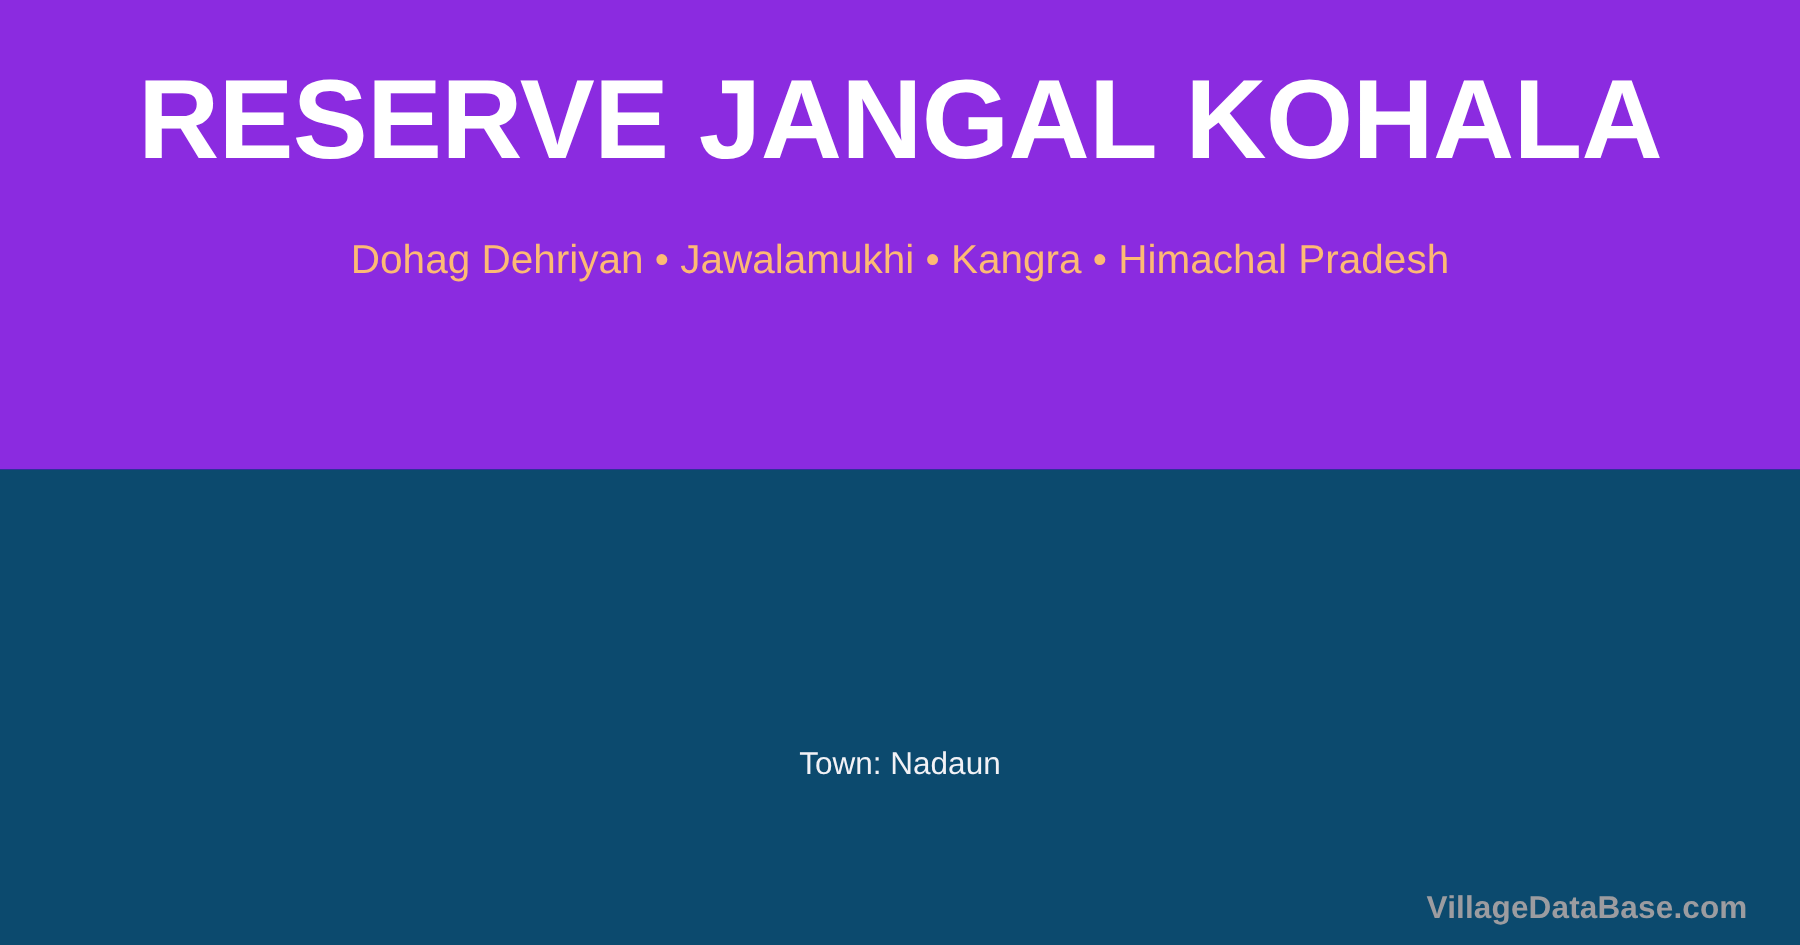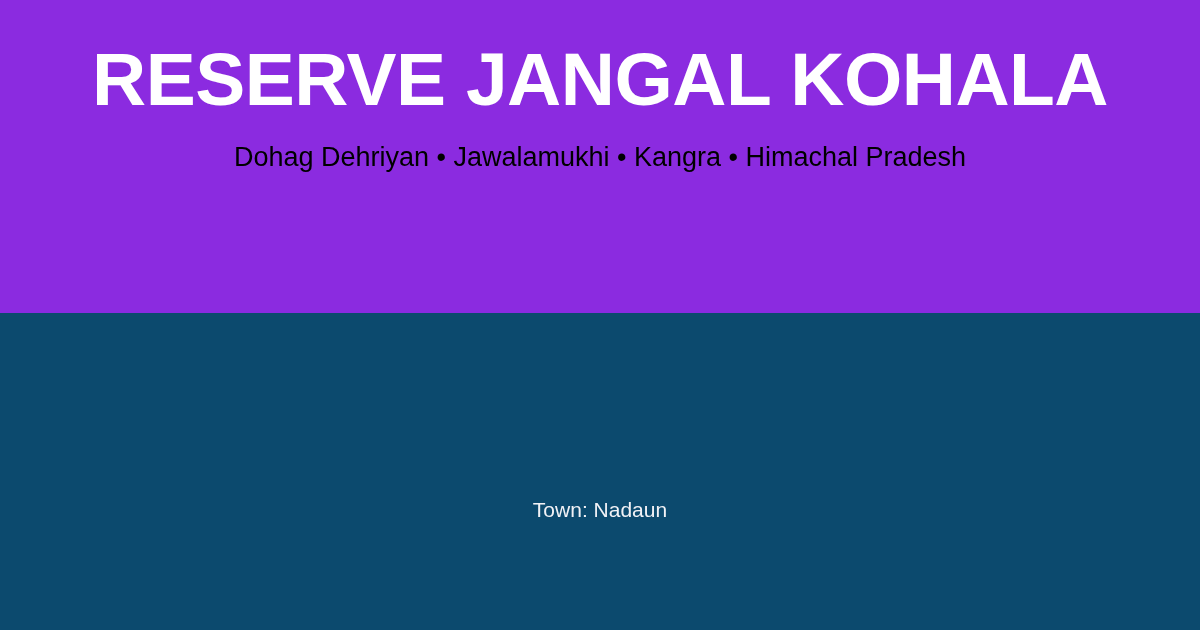--- a/index.html
+++ b/index.html
@@ -34,28 +34,28 @@
     padding-bottom: 96px;
   }
   .banner-title {
     font-family: "Liberation Sans", sans-serif;
     font-size: 75px;
     font-weight: 700;
     color: #FFFFFF;
     letter-spacing: -0.5px;
     line-height: 1.0;
     text-align: center;
-    margin: 0;
+    margin: 16px;
     white-space: nowrap;
   }
   .banner-subtitle {
     font-family: "Liberation Sans", sans-serif;
     font-size: 27px;
     font-weight: 400;
-    color: #000000;
+    color: #fdba74;
     line-height: 1.0;
     text-align: center;
     margin: 4px;
     margin-top: 27px;
     white-space: nowrap;
   }
   
   .map-panel {
     position: relative;
     width: 100%;
@@ -94,15 +94,16 @@
 
 <div class="card">
 
   <div class="banner">
     <h1 class="banner-title">RESERVE JANGAL KOHALA</h1>
     <div class="banner-subtitle">Dohag Dehriyan • Jawalamukhi • Kangra • Himachal Pradesh</div>
   </div>
 
   <div class="map-panel">
     <div class="map-center-label">Town: Nadaun</div>
+    <div class="watermark">VillageDataBase.com</div>
   </div>
 
 </div>
 
 </body></html>

